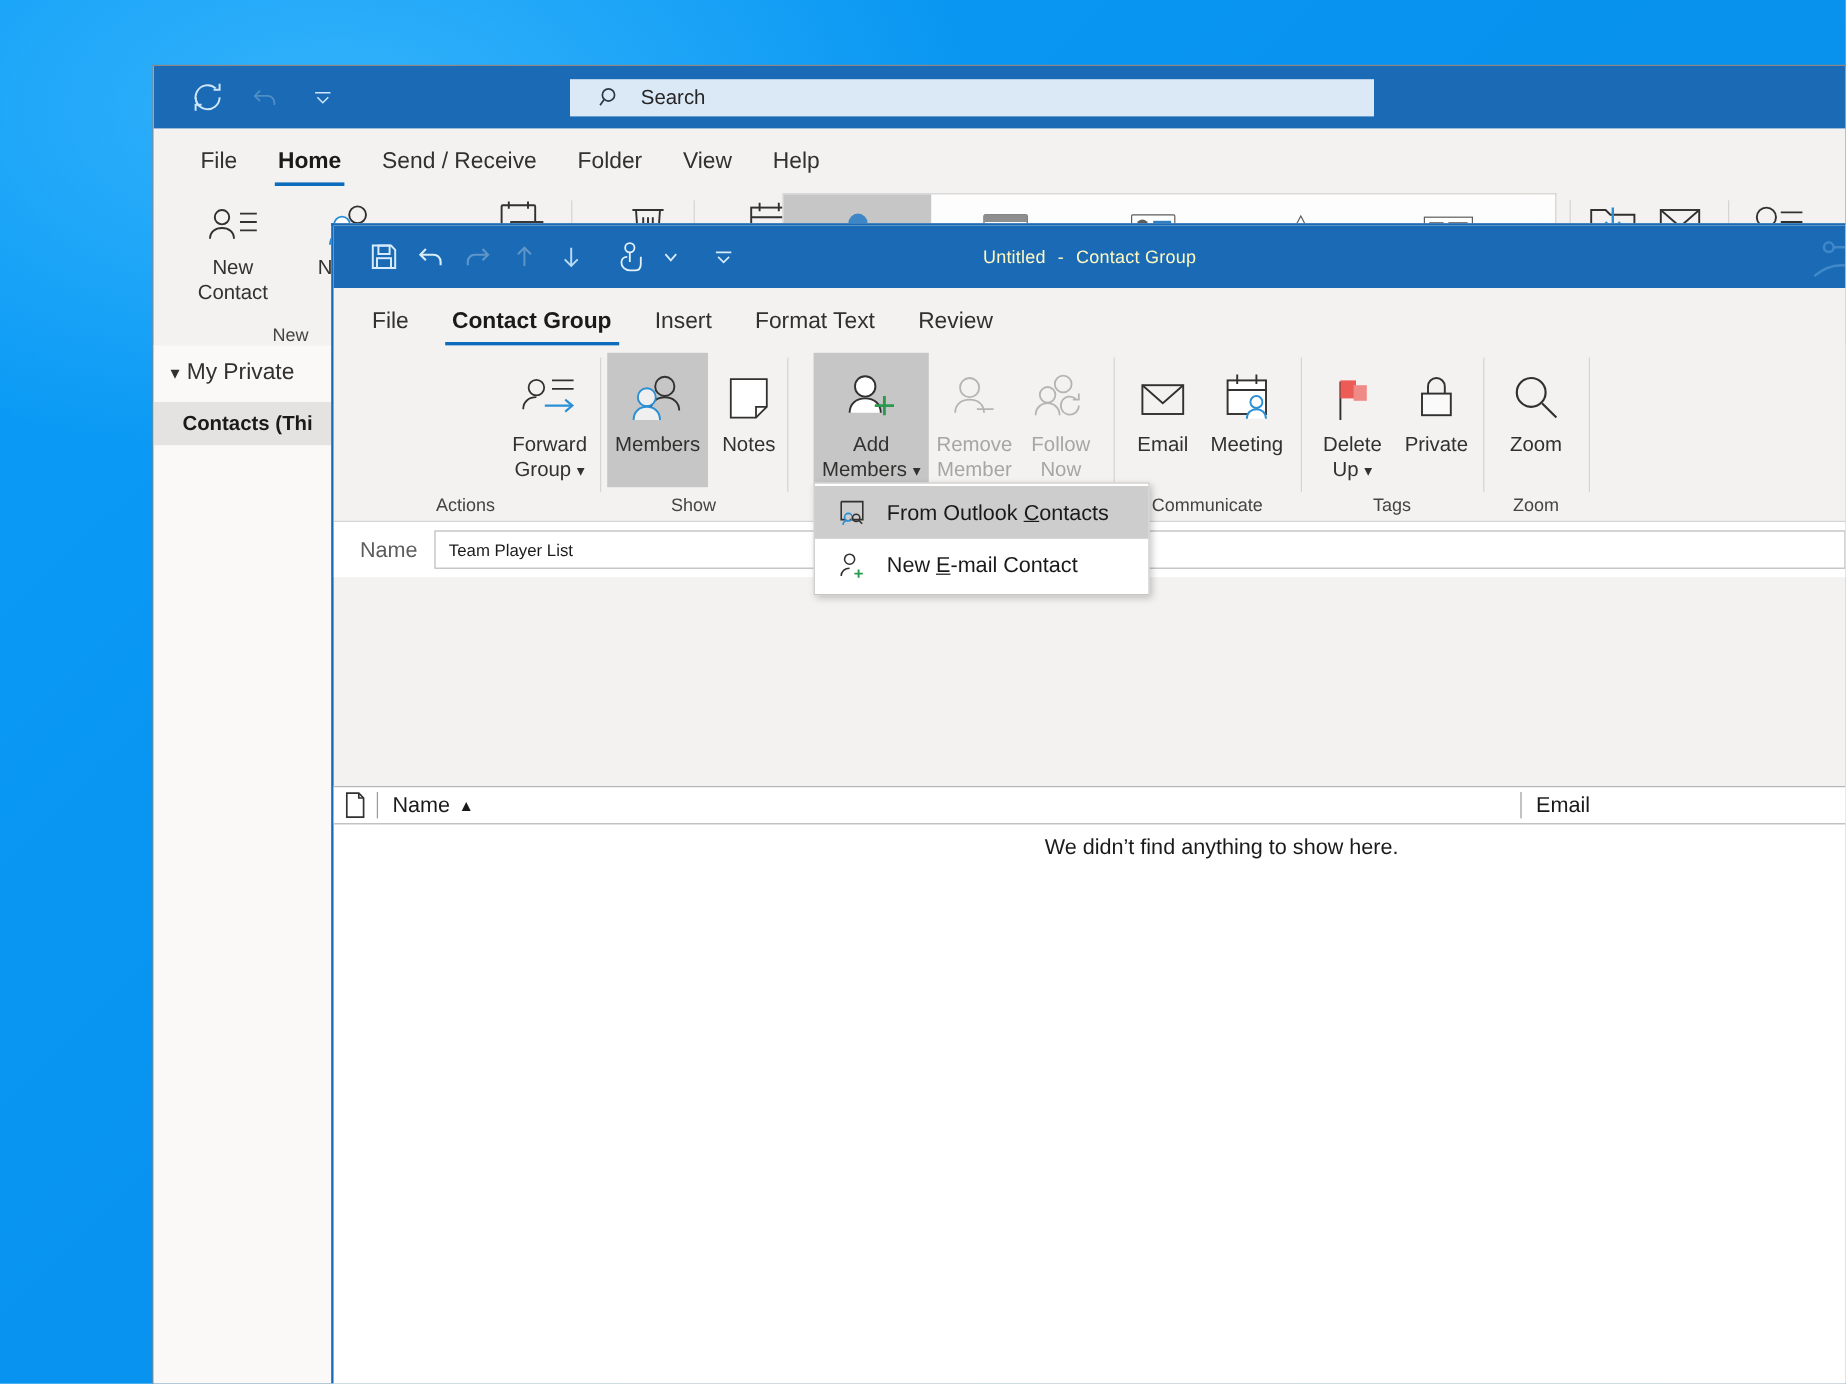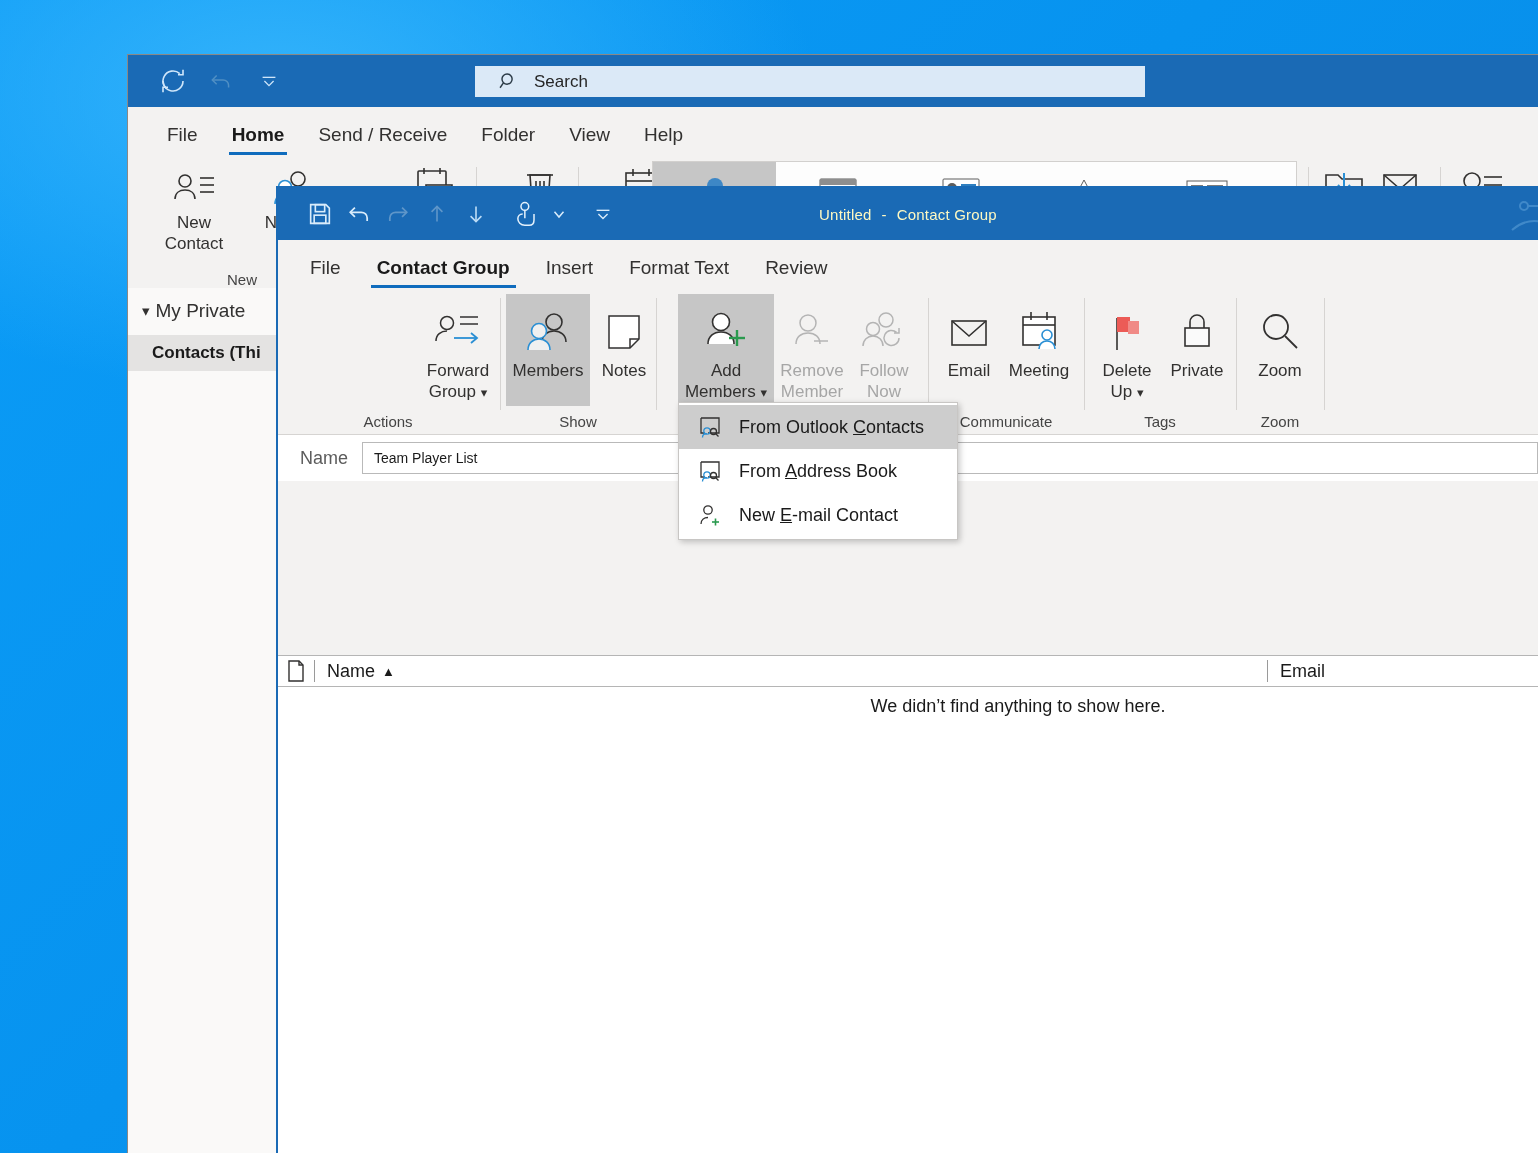--- a/index.html
+++ b/index.html
@@ -650,35 +650,20 @@
           <line x1="17.8" y1="18.8" x2="20.5" y2="21.5" stroke="#323130"></line>
       </svg>
     </span>
     <span>
       <span>From Outlook </span><u>C</u><span>ontacts</span>
     </span>
   </div>
   <div class="dd-item">
     <span class="dd-ico">
       <svg width="24" height="24" viewBox="0 0 24 24" fill="none" stroke="#323130" stroke-width="1.3">
-        <path d="M3 3 H21 V18 H10"></path>
-          <path d="M3 3 V18 H7"></path>
-        <circle cx="9" cy="16" r="3.2" stroke="#2a8fd4"></circle>
-        <path d="M4.5 22.5c0-2.4 2-3.8 4.5-3.8" stroke="#2a8fd4"></path>
-        <circle cx="15.5" cy="16.5" r="3" stroke="#323130"></circle>
-          <line x1="17.8" y1="18.8" x2="20.5" y2="21.5" stroke="#323130"></line>
-      </svg>
-    </span>
-    <span>
-      <span>From </span><u>A</u><span>ddress Book</span>
-    </span>
-  </div>
-  <div class="dd-item">
-    <span class="dd-ico">
-      <svg width="24" height="24" viewBox="0 0 24 24" fill="none" stroke="#323130" stroke-width="1.3">
         <circle cx="10" cy="7" r="4.2"></circle>
           <path d="M3 21c0-4 3-6.5 7-6.5"></path>
         <g stroke="#2a9a4e" stroke-width="1.6">
             <line x1="14" y1="19" x2="21" y2="19"></line>
             <line x1="17.5" y1="15.5" x2="17.5" y2="22.5"></line>
           </g>
       </svg>
     </span>
     <span>
       <span>New </span><u>E</u><span>-mail Contact</span>

